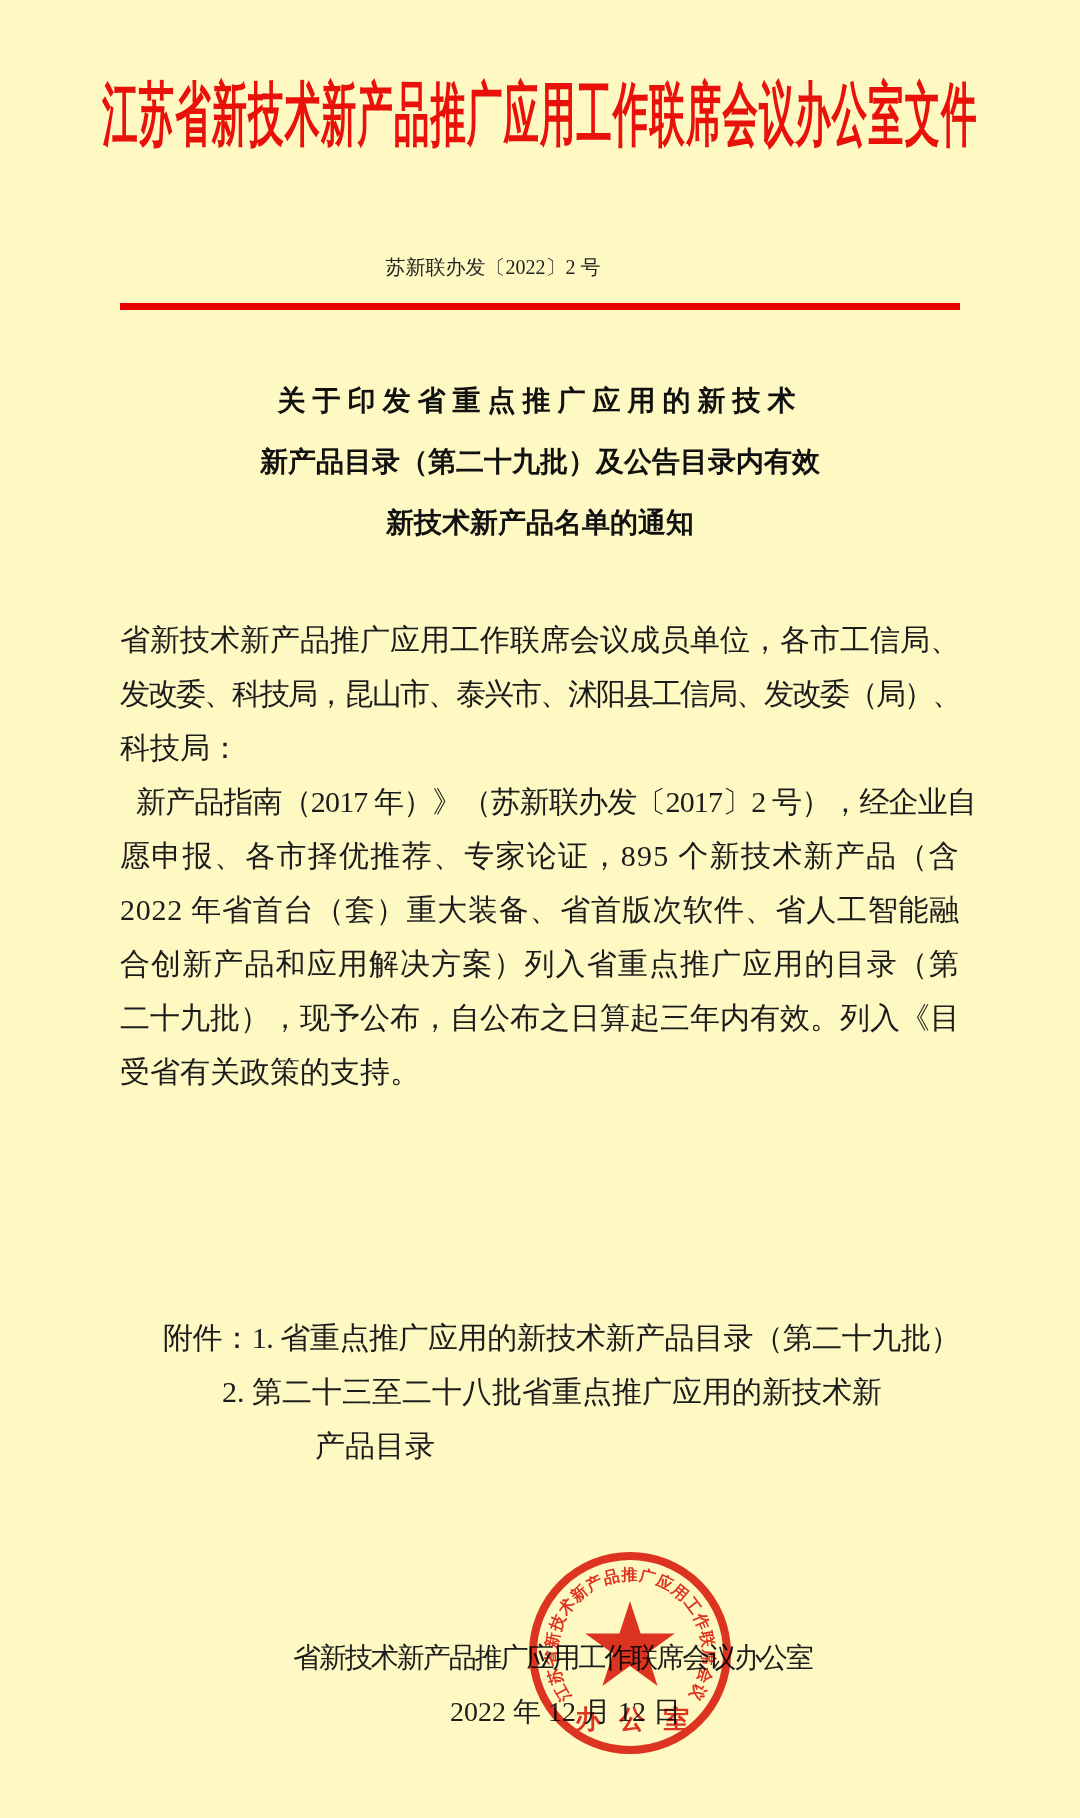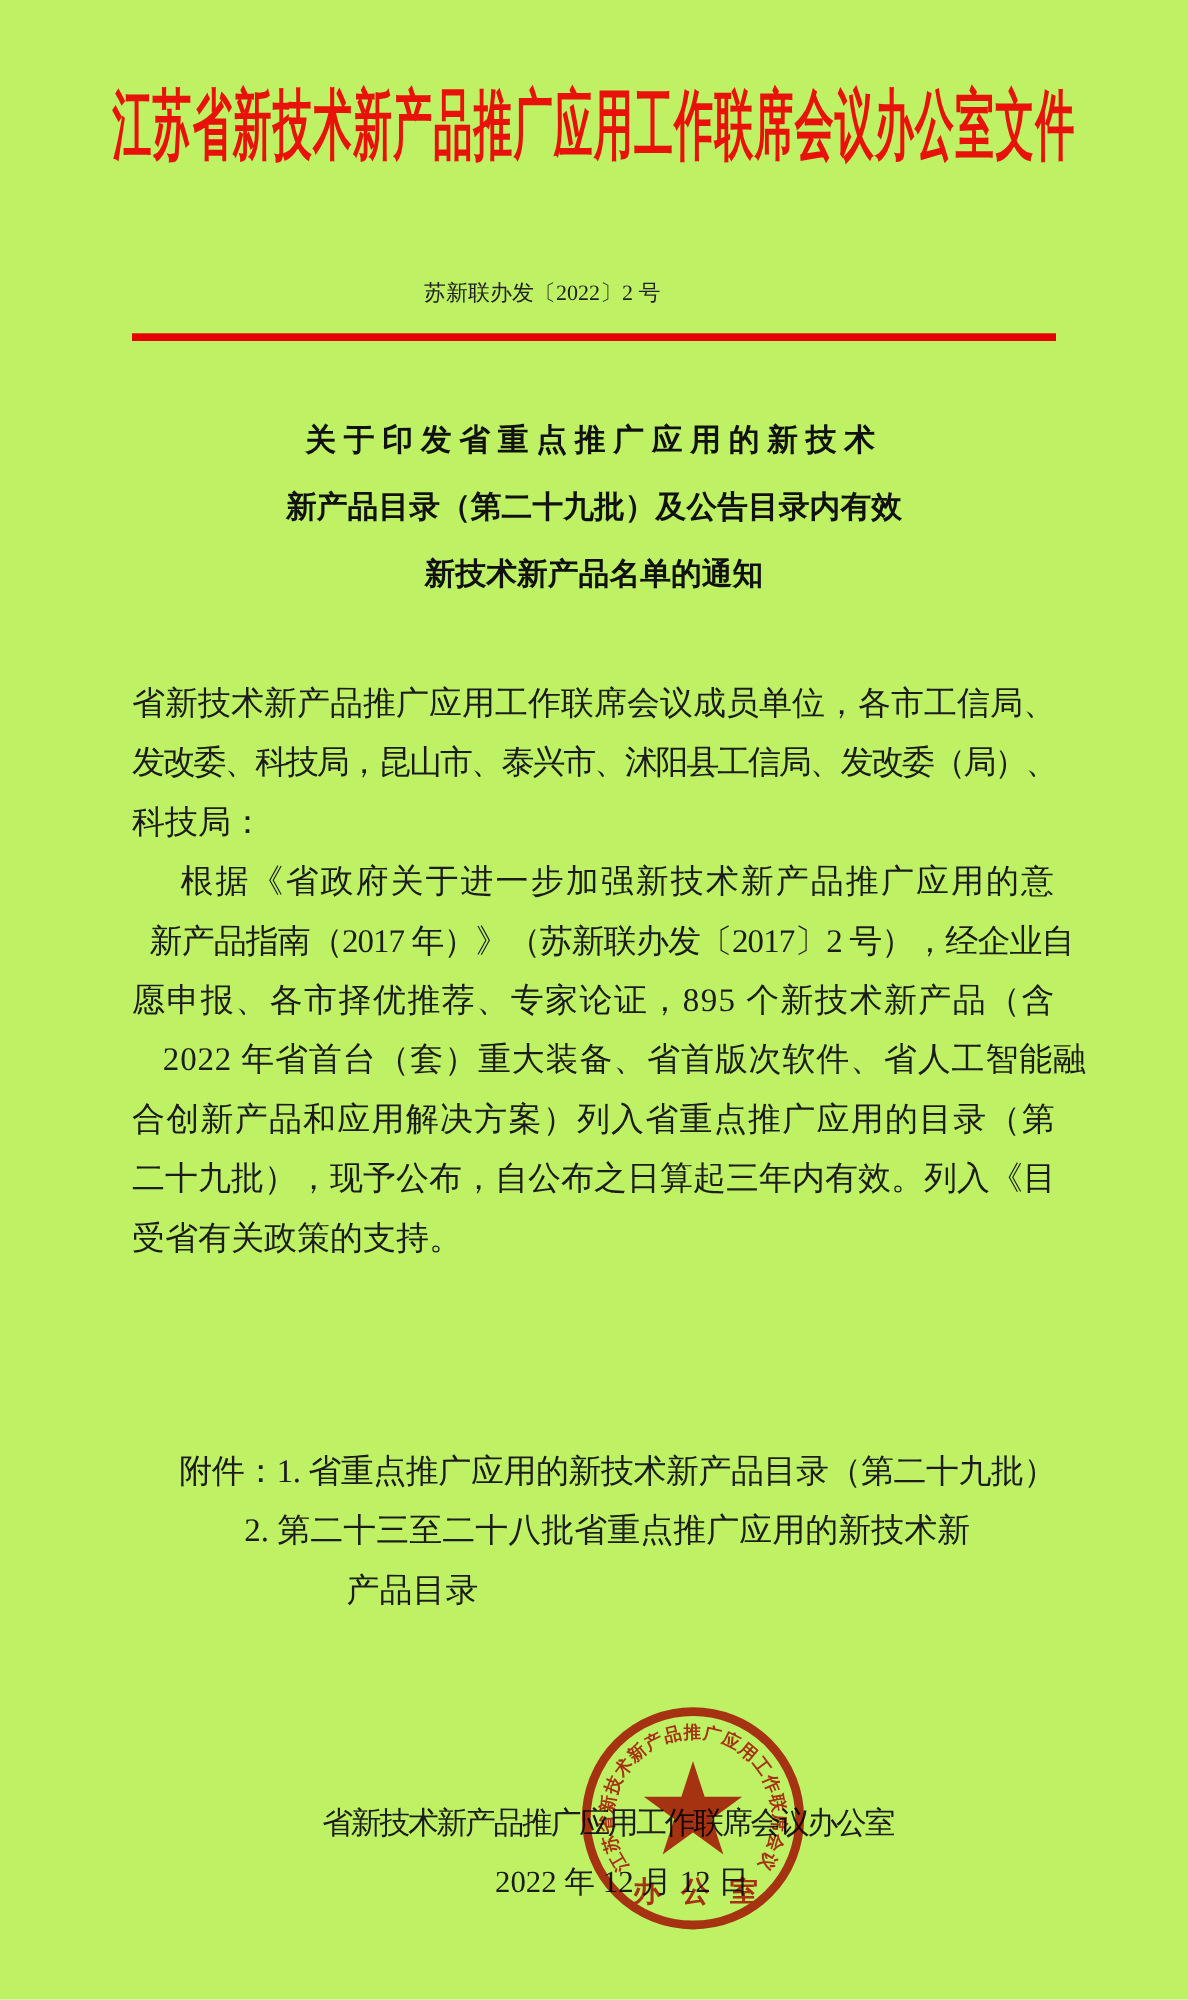--- a/index.html
+++ b/index.html
@@ -1,20 +1,20 @@
 <!DOCTYPE html>
 <html><head>
 <meta charset="utf-8">
 <style>
   html,body{margin:0;padding:0;background:#ffffff;}
   .page{
     position:relative;
     width:1080px;height:1818px;
     margin:0 auto;
-    background:#bef264;
+    background:#fef9c3;
     font-family:"Liberation Serif","DejaVu Serif",serif;
     color:#1c1c1c;
     overflow:hidden;
   }
   
   .org-title{
     position:absolute;top:72px;left:0;width:1080px;height:84px;
     display:flex;justify-content:center;align-items:center;
     white-space:nowrap;
   }
@@ -87,24 +87,23 @@
   <div class="doc-title">
     <div class="t1">关于印发省重点推广应用的新技术</div>
     <div class="t2">新产品目录（第二十九批）及公告目录内有效</div>
     <div class="t3">新技术新产品名单的通知</div>
   </div>
 
   <div class="body-block">
     <div class="bline"><span style="letter-spacing: 0px;">省新技术新产品推广应用工作联席会议成员单位，各市工信局、</span></div>
     <div class="bline"><span style="letter-spacing: -2px;">发改委、科技局，昆山市、泰兴市、沭阳县工信局、发改委（局）、</span></div>
     <div class="bline short"><span>科技局：</span></div>
-    <div class="bline indent"><span style="letter-spacing: 1.84px;">根据《省政府关于进一步加强新技术新产品推广应用的意</span></div>
     <div class="bline"><span style="letter-spacing: -0.857143px; margin-left: 16px;">新产品指南（2017 年）》（苏新联办发〔2017〕2 号），经企业自</span></div>
     <div class="bline"><span style="letter-spacing: 1.2931px;">愿申报、各市择优推荐、专家论证，895 个新技术新产品（含</span></div>
-    <div class="bline"><span style="letter-spacing: 0.75px; margin-left: 28px;">2022 年省首台（套）重大装备、省首版次软件、省人工智能融</span></div>
+    <div class="bline"><span style="letter-spacing: 0.75px;">2022 年省首台（套）重大装备、省首版次软件、省人工智能融</span></div>
     <div class="bline"><span style="letter-spacing: 1.11111px;">合创新产品和应用解决方案）列入省重点推广应用的目录（第</span></div>
     <div class="bline"><span style="letter-spacing: 0px;">二十九批），现予公布，自公布之日算起三年内有效。列入《目</span></div>
     <div class="bline short"><span>受省有关政策的支持。</span></div>
   </div>
 
   <div class="attach-block">
     <div class="aline a1"><span style="letter-spacing: -0.448276px;">附件：1. 省重点推广应用的新技术新产品目录（第二十九批）</span></div>
     <div class="aline a2"><span>2. 第二十三至二十八批省重点推广应用的新技术新</span></div>
     <div class="aline a3"><span>产品目录</span></div>
   </div>

